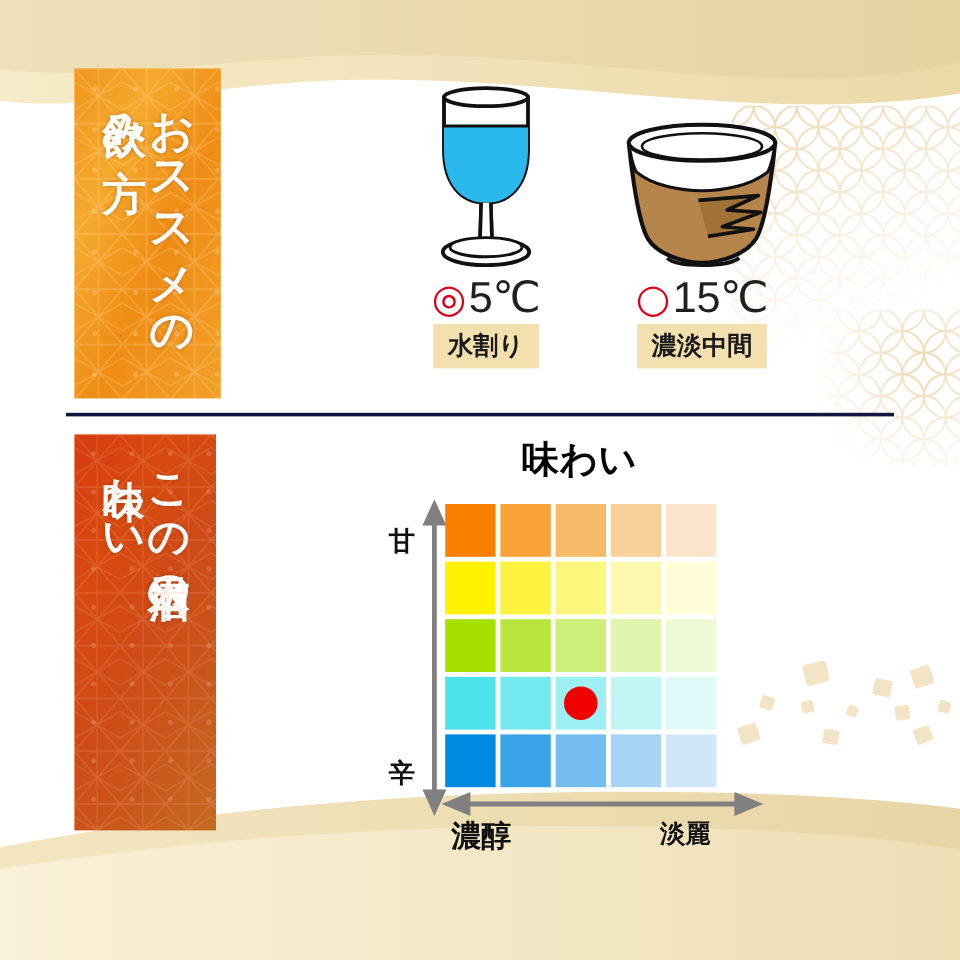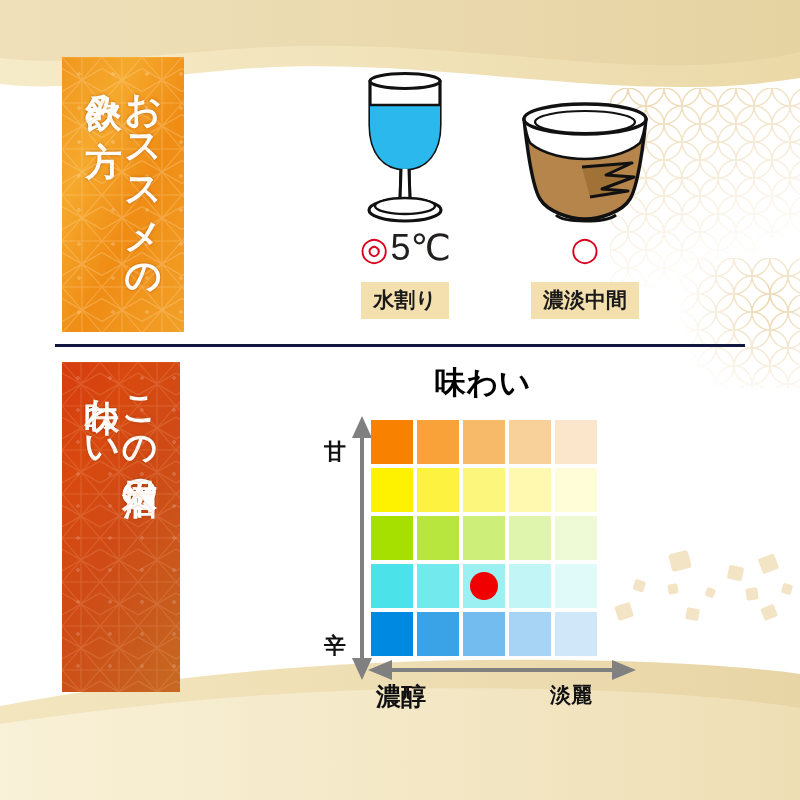--- a/index.html
+++ b/index.html
@@ -77,21 +77,21 @@
     height:40px;margin-top:-4px;
   }
   .temp-mark{font-size:33px;line-height:1;color:#d9001b;font-weight:500;
     font-family:"DejaVu Sans",sans-serif;}
   .temp-val{
     font-size:36px;line-height:1;color:#221f1f;
     font-family:"Liberation Sans","DejaVu Sans",sans-serif;
     letter-spacing:-.01em;
   }
   .chip{
-    display:inline-block;margin-top:14px;
+    display:inline-block;margin-top:2px;
     background:#f4dfae;color:#1a1a1a;
     font-family:"DejaVu Serif","Liberation Serif",serif;
     font-weight:700;font-size:21px;line-height:1;
     padding:7px 12px 9px;
   }
 
   
   #taste-chart{position:absolute;left:318px;top:362px;width:330px;height:350px;}
   #chart-title{
     position:absolute;left:0;top:0;width:330px;text-align:center;
@@ -306,20 +306,21 @@
             <ellipse cx="75" cy="17" rx="50" ry="11" fill="#FFFFFF" stroke="#111" stroke-width="2.2"></ellipse>
 
             <path d="M72,62 L122,58 L96,70 L124,72 L92,84 L118,86 L80,92" fill="#A07238" stroke="#111" stroke-width="3" stroke-linejoin="round"></path>
 
             <path d="M46,110 C54,118 96,118 106,110" fill="none" stroke="#111" stroke-width="3"></path>
           </g>
         </svg>
       </div>
       <div class="temp-row">
         <span class="temp-mark">○</span>
+        <span class="temp-val">15℃</span>
       </div>
       <span class="chip">濃淡中間</span>
     </div>
   </div>
 
   <div id="taste-chart">
     <div id="chart-title">味わい</div>
 
     <svg style="position:absolute;left:33px;top:52px;" width="22" height="268" viewBox="0 0 22 268">
       <line x1="11" y1="20" x2="11" y2="248" stroke="#808080" stroke-width="4"></line>

